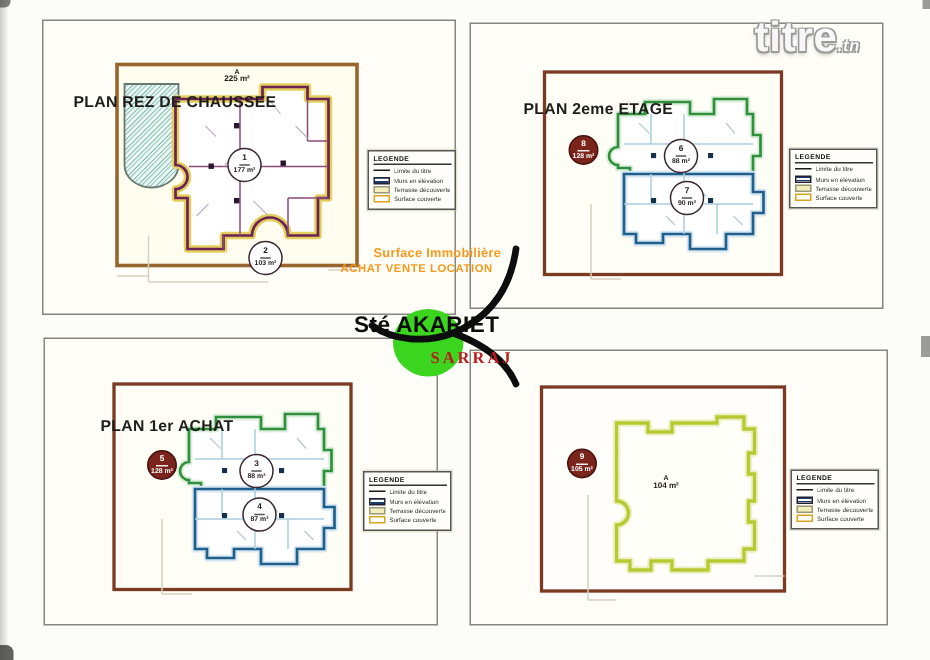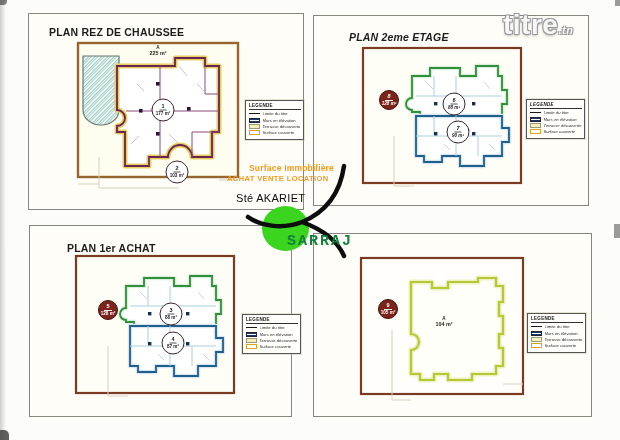--- a/index.html
+++ b/index.html
@@ -4,27 +4,27 @@
 <style>
   html,body{margin:0;padding:0;background:#e8e8e4;}
   .page{position:relative;width:620px;height:440px;background:#fcfcf8;overflow:hidden;
         font-family:"Liberation Sans",sans-serif;}
   .page::before{content:"";position:absolute;left:0;top:0;width:6px;height:440px;
         background:linear-gradient(90deg,rgba(120,120,115,.35),rgba(120,120,115,0));pointer-events:none;}
 
   
   .sheet{position:absolute;background:#fefdf7;border:1px solid #86867e;}
   .sheet-rdc{left:28px;top:13px;width:274px;height:195px;}
-  .sheet-e2{left:313px;top:15px;width:274px;height:189px;font-style:italic;}
+  .sheet-e2{left:313px;top:15px;width:274px;height:189px;}
   .sheet-e1{left:29px;top:225px;width:261px;height:190px;}
   .sheet-ter{left:313px;top:233px;width:277px;height:182px;}
   .sheet svg{position:absolute;left:0;top:0;}
 
   .plan-title{position:absolute;font-weight:bold;font-size:10.5px;color:#1e1d1b;
-        letter-spacing:.2px;white-space:nowrap;}
+        letter-spacing:.2px;white-space:nowrap;margin-top:36px;}
 
   
   .badge{position:absolute;transform:translate(-50%,-50%);width:21px;height:21px;border-radius:50%;
         border:1.2px solid #3a2630;background:#fff;display:flex;flex-direction:column;
         align-items:center;justify-content:center;line-height:1;color:#221722;z-index:3;}
   .badge .b-num{font-size:5.5px;font-weight:bold;border-bottom:.7px solid #555;padding:0 2px .6px;margin-bottom:.6px;}
   .badge .b-area{font-size:4.6px;font-weight:bold;white-space:nowrap;}
   .badge.red{background:#7a241c;border-color:#45110b;color:#fff;width:18px;height:18px;}
   .badge.red .b-num{border-color:#eee;}
 
@@ -44,26 +44,26 @@
   .sw-hatch{background:repeating-linear-gradient(0deg,#1a3a6a 0 1px,#fff 1px 2.4px);border:.5px solid #223;}
   .sw-pale{background:#f2efbc;border:.6px solid #9a9a7a;}
   .sw-outline{background:#fff;border:1.6px solid #d9a520;}
   .lg-label{font-size:4.2px;color:#2a2a2a;white-space:nowrap;overflow:hidden;}
 
   
   .logo-tag1{position:absolute;left:249px;top:163px;font-size:8.5px;font-weight:bold;color:#f59a1e;
         letter-spacing:.2px;z-index:6;}
   .logo-tag2{position:absolute;left:227px;top:174px;font-size:7.5px;font-weight:bold;color:#f59a1e;
         letter-spacing:.4px;z-index:6;}
-  .logo-company{position:absolute;left:236px;top:192px;font-size:11px;font-weight:normal;color:#0c0c0c;
+  .logo-company{position:absolute;left:236px;top:208px;font-size:15px;font-weight:bold;color:#0c0c0c;
         letter-spacing:.3px;z-index:6;}
   .logo-circle{position:absolute;left:262px;top:206px;width:47px;height:45px;border-radius:50%;
         background:#3bd41e;z-index:4;}
-  .logo-company2{position:absolute;left:287px;top:233px;font-size:15px;font-weight:bold;
-        font-family:Liberation Mono, monospace;letter-spacing:2px;color:#15803d;z-index:6;}
+  .logo-company2{position:absolute;left:287px;top:233px;font-size:11px;font-weight:bold;
+        font-family:Liberation Serif, serif;letter-spacing:2px;color:#b91c1c;z-index:6;}
   .logo-swoosh{position:absolute;left:230px;top:158px;z-index:5;}
 
   
   .watermark{position:absolute;left:503px;top:9px;z-index:8;font-weight:900;font-size:28px;
         color:rgba(255,255,255,.92);letter-spacing:.5px;
         text-shadow:-1px -1px 0 #9a9a9a,1px -1px 0 #9a9a9a,-1px 1px 0 #9a9a9a,1px 1px 0 #9a9a9a,0 2px 3px rgba(110,110,110,.5);}
   .watermark .tld{font-size:11px;font-weight:900;
         text-shadow:-1px -1px 0 #9a9a9a,1px -1px 0 #9a9a9a,-1px 1px 0 #9a9a9a,1px 1px 0 #9a9a9a;font-style:italic;}
 
   

